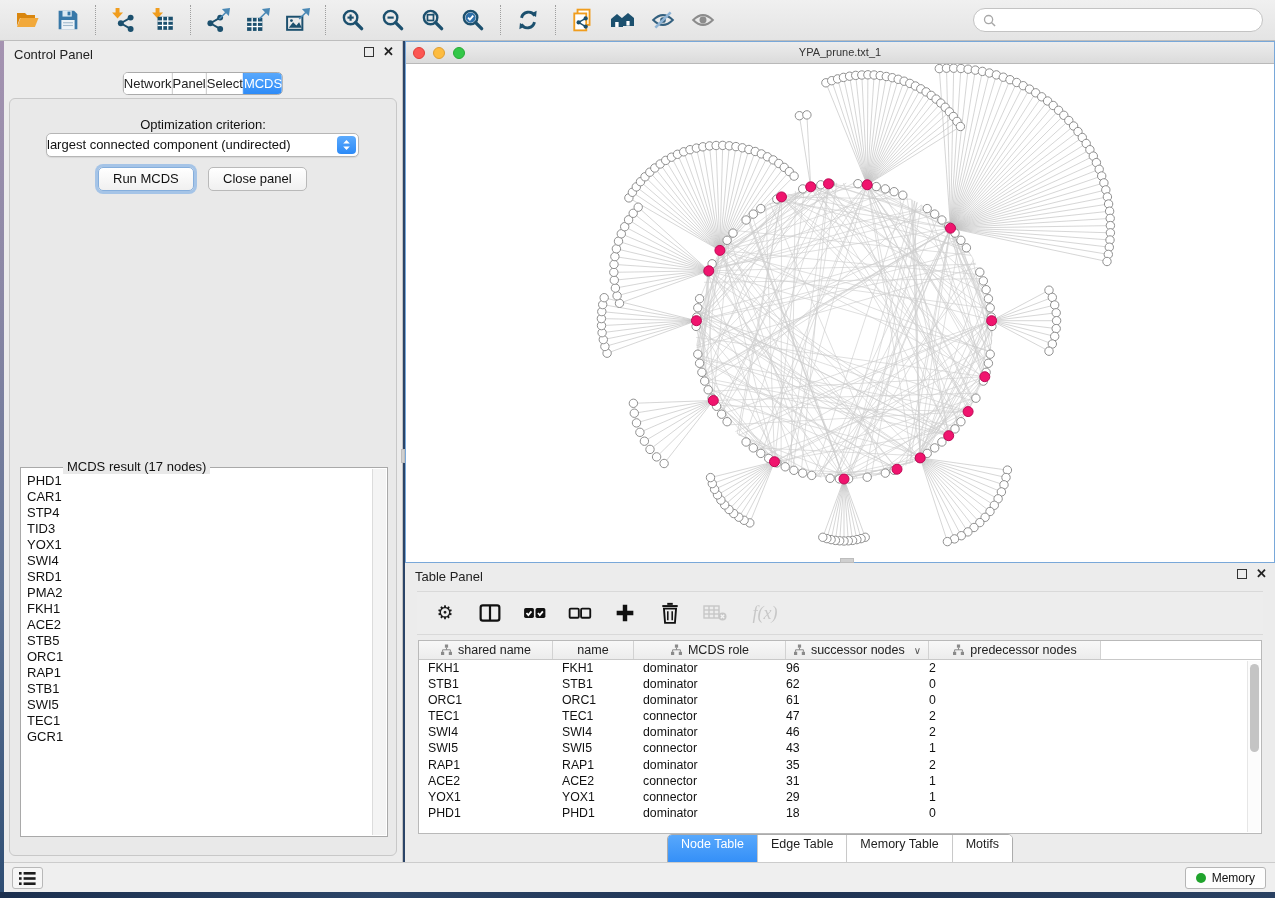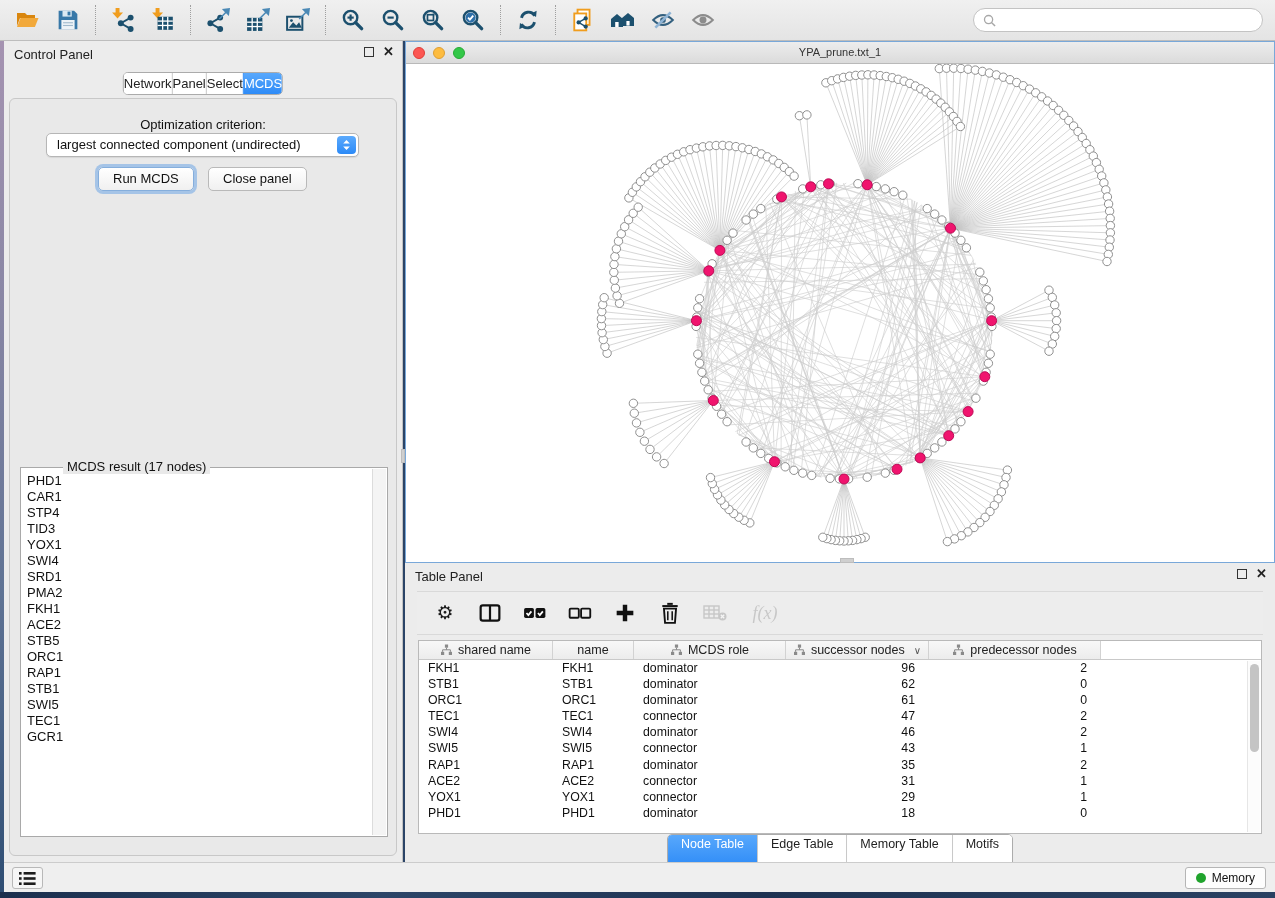--- a/index.html
+++ b/index.html
@@ -30,21 +30,21 @@
   .close-icon { font-size:13px; font-weight:bold; color:#222; line-height:10px; }
   .seg-tabs { display:flex; border:1px solid #ABABAB; border-radius:5px; overflow:hidden; background:#fff; height:23px; }
   .seg-tab { padding:0 0; font-size:13px; line-height:21px; color:#222; border-left:1px solid #C9C9C9; background:#fff; cursor:default; }
   .seg-tab:first-child { border-left:none; }
   .seg-tab.active { background:linear-gradient(#58A8FC,#2E8BF7); color:#fff; border-left-color:#2E8BF7; }
   #cp-tabs { position:absolute; left:50%; transform:translateX(-50%); top:31px; }
   #cp-body { position:absolute; left:5px; top:57px; width:388px; height:758px;
     border:1px solid #C8C8C8; border-radius:6px; background:#E9E9E9; }
   #opt-label { position:absolute; left:0; right:0; top:18px; text-align:center; font-size:13px; color:#111; }
   #criterion-select { position:absolute; left:36px; top:34px; width:313px; height:24px; background:#fff;
-    border:1px solid #B6B6B6; border-radius:5px; font-size:13px; line-height:22px; padding-left:10px; color:#111;
+    border:1px solid #B6B6B6; border-radius:5px; font-size:13px; line-height:22px; color:#111;
     box-shadow:0 1px 1px rgba(0,0,0,.08); }
   #criterion-stepper { position:absolute; right:2px; top:2px; width:19px; height:18px; border-radius:4px;
     background:linear-gradient(#5BAAFD,#2C8AF7); display:flex; flex-direction:column; align-items:center; justify-content:center; }
   #criterion-stepper svg { display:block; }
   .btn { position:absolute; height:24px; background:linear-gradient(#FFFFFF,#F0F0F0); border:1px solid #B9B9B9;
     border-radius:5px; font-size:13px; text-align:center; color:#111; padding:0 14px; line-height:22px; cursor:default; }
   #run-btn { left:88px; top:68px; border-color:#85AEDC; box-shadow:0 0 0 3px rgba(110,165,230,.55); }
   #closepanel-btn { left:198px; top:68px; }
   #mcds-box { position:absolute; left:10px; top:368px; width:368px; height:370px; background:#fff; border:1px solid #A9A9A9; }
   #mcds-box-title { position:absolute; top:-9px; left:6px; background:#E9E9E9; padding:0 4px; font-size:13px; color:#111;margin-left:36px; }
@@ -72,21 +72,21 @@
   .tp-icon { display:flex; align-items:center; justify-content:center; width:24px; height:24px; }
   .tp-icon.disabled { opacity:.45; }
   .fx-label { font-family:"Liberation Serif",serif; font-style:italic; font-size:18px; color:#9B9B9B; }
   #tp-table { position:absolute; left:13px; right:13px; top:77px; height:194px; background:#fff; border:1px solid #B9B9B9; }
   #tp-header { display:flex; height:19px; border-bottom:1px solid #C9C9C9; }
   .th { background:linear-gradient(#F8F8F8,#ECECEC); border-right:1px solid #D2D2D2; display:flex; align-items:center;
     justify-content:center; gap:5px; font-size:12.5px; color:#222; }
   .sort-chip { font-size:10px; color:#555; margin-left:4px; }
   .tr { display:flex; height:16.1px; }
   .td { font-size:12.3px; line-height:16px; color:#111; padding-left:9px; white-space:nowrap; overflow:hidden; }
-  .td.num { text-align:right; padding-right:14px; padding-left:0; }
+  .td.num { text-align:left; padding-right:14px; padding-left:0; }
   #tp-scroll { position:absolute; top:20px; bottom:1px; right:1px; width:13px; background:#FCFCFC; border-left:1px solid #E6E6E6; }
   #tp-thumb { position:absolute; top:3px; left:2px; width:9px; height:88px; background:#C4C4C4; border-radius:5px; }
   #tp-tabs { position:absolute; left:50%; transform:translateX(-50%); top:271px; height:34px;text-align:center; }
   #tp-tabs .seg-tab { font-size:12.5px; line-height:19px; padding:0 13px; }
 
   
   #status-bar { position:absolute; left:4px; top:862px; width:1271px; height:30px; background:#EFEFEF; border-top:1px solid #CCCCCC; }
   #statuslist-btn { position:absolute; left:8px; top:4px; width:31px; height:22px; background:#F6F6F6; border:1px solid #B8B8B8; border-radius:3px;
     display:flex; align-items:center; justify-content:center; }
   #memory-btn { position:absolute; right:9px; top:4px; height:22px; background:#FDFDFD; border:1px solid #B5B5B5; border-radius:3px;

